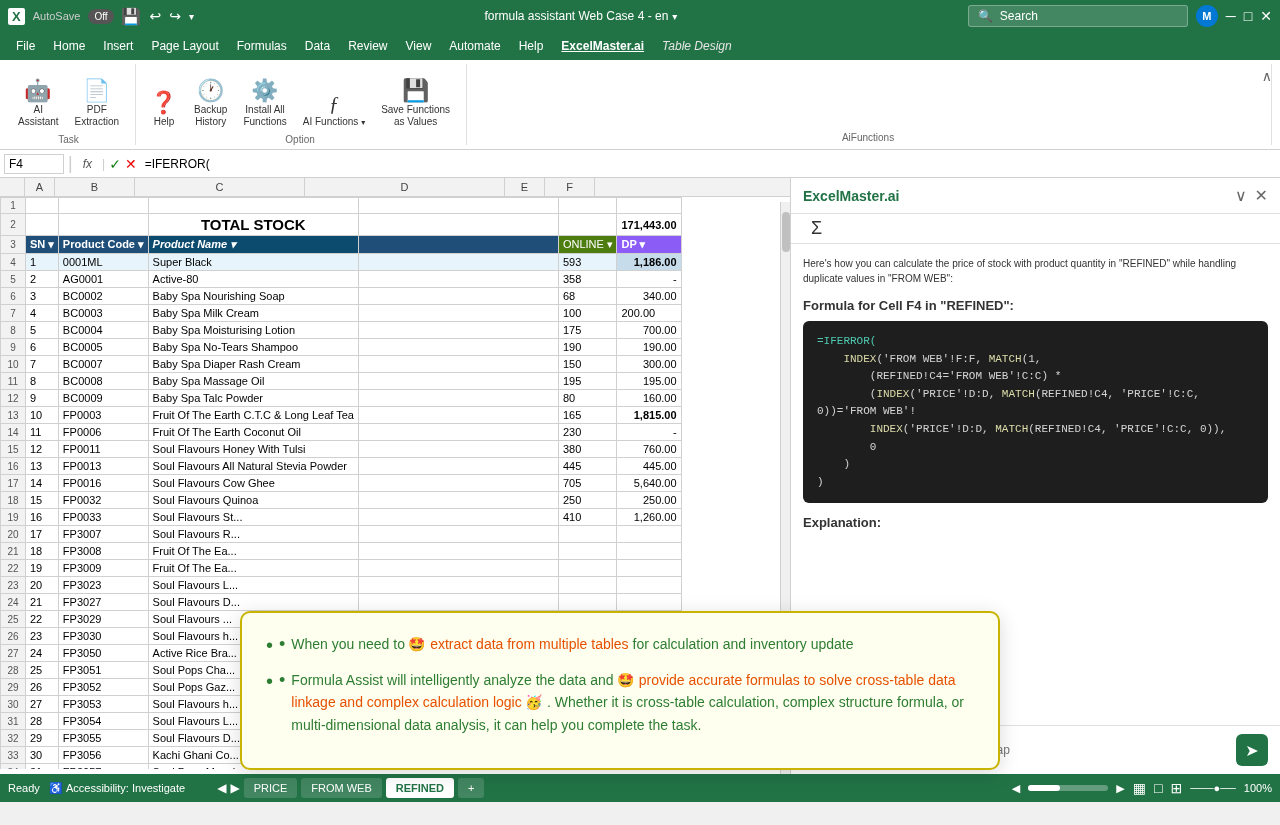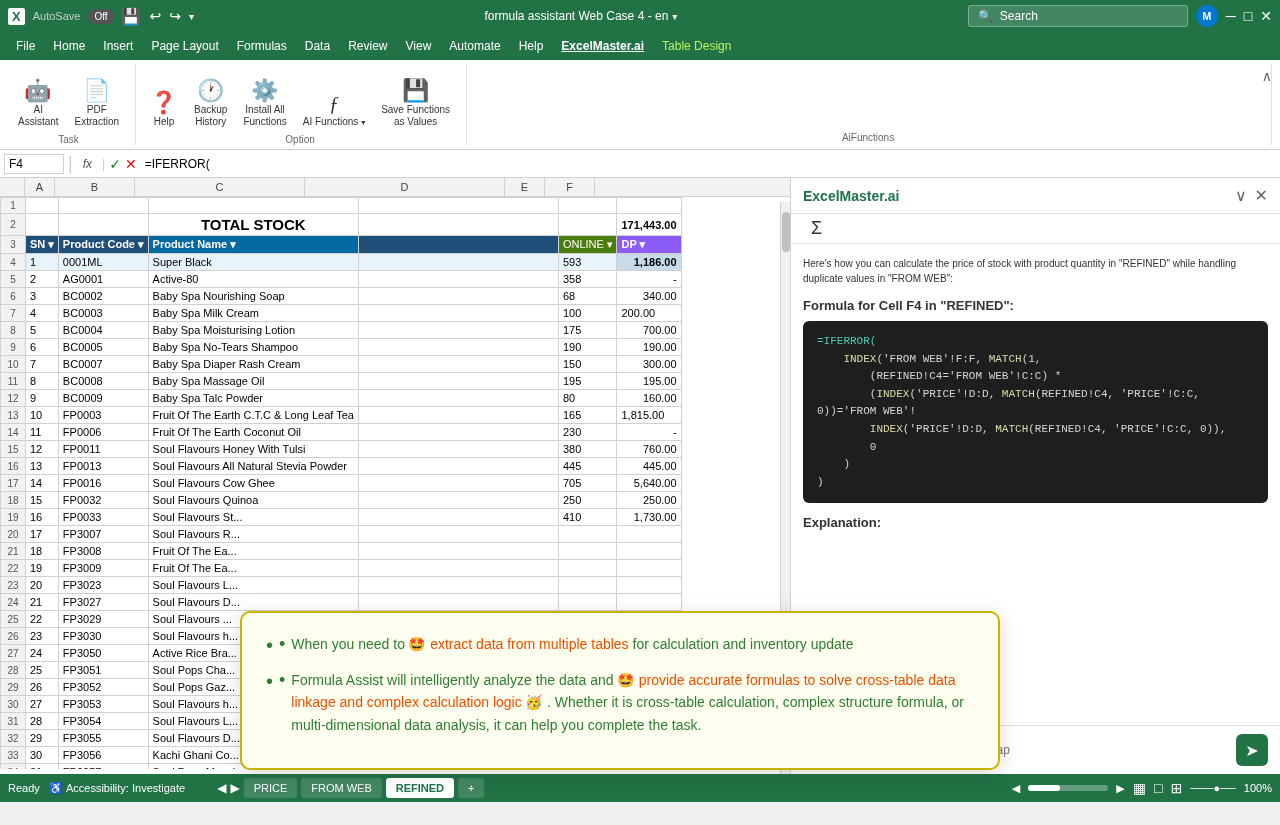--- a/index.html
+++ b/index.html
@@ -44,21 +44,21 @@
       gap: 2px;
     }
     .menu-item {
       color: white;
       font-size: 12px;
       padding: 3px 8px;
       border-radius: 2px;
       cursor: pointer;
     }
     .menu-item.excelmaster { color: #fff; font-weight: 600; text-decoration: underline; }
-    .menu-item.tabledesign { color: #bef264; }
+    .menu-item.tabledesign { color: #e5e5e5; font-style: italic; }
 
     
     .ribbon {
       height: 90px;
       background: #fff;
       border-bottom: 1px solid #d0d0d0;
       display: flex;
       align-items: stretch;
       padding: 4px 8px;
       gap: 4px;
@@ -425,21 +425,21 @@
           <td style="text-align:center; font-weight:bold; font-size:15px;" colspan="1">TOTAL STOCK</td>
           <td></td>
           <td></td>
           <td style="text-align:right; font-weight:bold;">171,443.00</td>
         </tr>
 
         <tr>
           <td class="row-num">3</td>
           <td style="background:#1f4e79;color:white;font-weight:bold;">SN ▾</td>
           <td style="background:#1f4e79;color:white;font-weight:bold;">Product Code ▾</td>
-          <td style="background:#0369a1;color:white;font-weight:bold;" colspan="1">Product Name ▾</td>
+          <td style="background:#0c4a6e;color:white;font-weight:bold;font-style:italic;" colspan="1">Product Name ▾</td>
           <td style="background:#1f4e79;color:white;font-weight:bold;"></td>
           <td style="background:#4d7c0f;color:white;font-weight:normal;">ONLINE ▾</td>
           <td style="background:#8b5cf6;color:white;font-weight:bold;">DP ▾</td>
         </tr>
 
         <tr style="background:#e8f4fc;">
           <td class="row-num">4</td>
           <td>1</td>
           <td>0001ML</td>
           <td>Super Black</td>
@@ -519,21 +519,21 @@
           <td>80</td>
           <td style="text-align:right;">160.00</td>
         </tr>
         <tr>
           <td class="row-num">13</td>
           <td>10</td>
           <td>FP0003</td>
           <td>Fruit Of The Earth C.T.C &amp; Long Leaf Tea</td>
           <td></td>
           <td>165</td>
-          <td style="">1,815.00</td>
+          <td style="text-align:right;font-weight:bold;">1,815.00</td>
         </tr>
         <tr>
           <td class="row-num">14</td>
           <td>11</td>
           <td>FP0006</td>
           <td>Fruit Of The Earth Coconut Oil</td>
           <td></td>
           <td>230</td>
           <td style="text-align:right;">-</td>
         </tr>
@@ -573,21 +573,21 @@
           <td>250</td>
           <td style="text-align:right;">250.00</td>
         </tr>
         <tr>
           <td class="row-num">19</td>
           <td>16</td>
           <td>FP0033</td>
           <td>Soul Flavours St...</td>
           <td></td>
           <td>410</td>
-          <td style="text-align:right;">1,730.00</td>
+          <td style="text-align:right;">1,260.00</td>
         </tr>
         <tr>
           <td class="row-num">20</td>
           <td>17</td>
           <td>FP3007</td>
           <td>Soul Flavours R...</td>
           <td></td>
           <td></td>
           <td></td>
         </tr>

